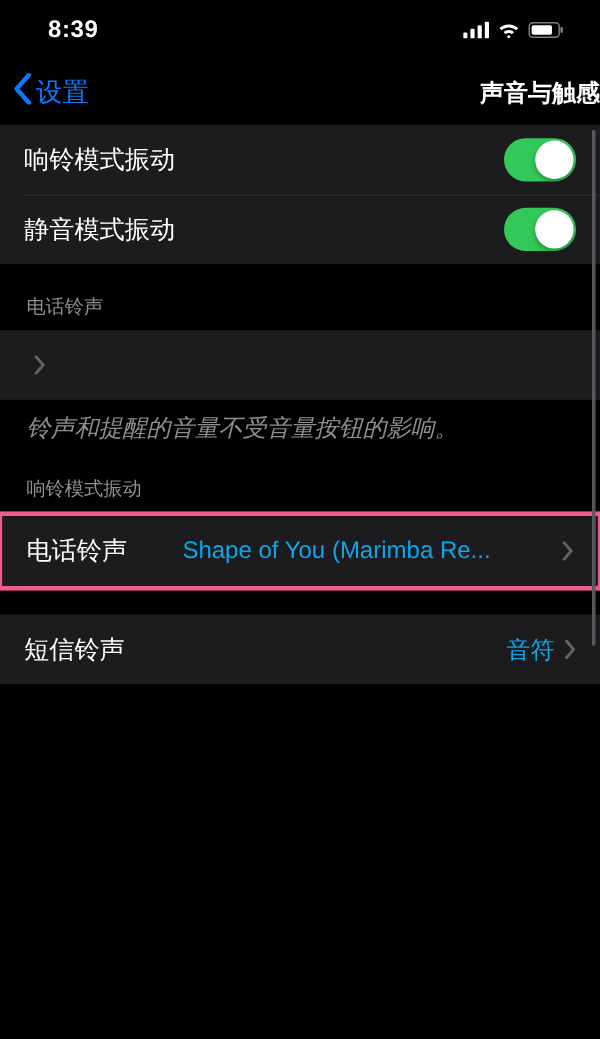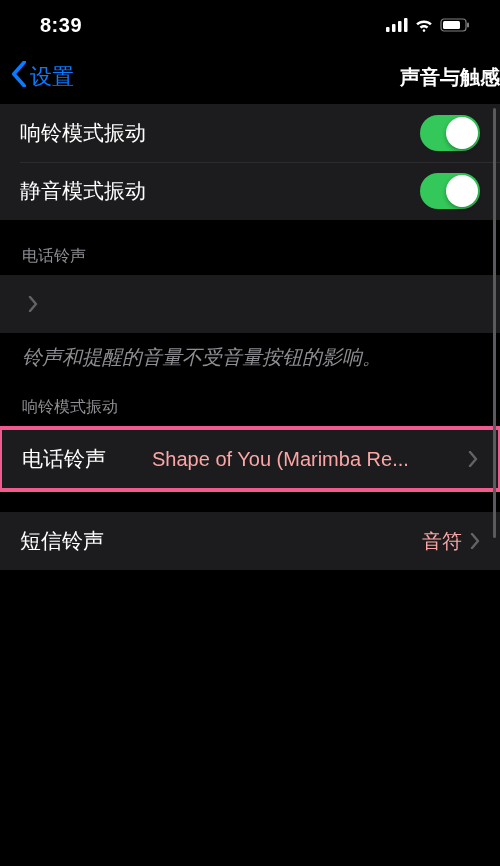--- a/index.html
+++ b/index.html
@@ -16,21 +16,21 @@
   
   .scroll-area { position: absolute; top: 104px; bottom: 0; left: 0; right: 0; overflow-y: auto; }
   .scroll-area::-webkit-scrollbar { width: 0; }
   .scroll-indicator { position: absolute; right: 4px; top: 108px; width: 3px; height: 430px; background: #5a5a5e; border-radius: 2px; }
   
   .section-header { font-size: 16px; color: #8e8e93; padding: 26px 22px 8px; }
   .group { background: #1c1c1e; border-radius: 0; }
   .row { display: flex; align-items: center; min-height: 58px; padding: 0 20px; position: relative; font-size: 21px; }
   .row + .row::before { content: ""; position: absolute; top: 0; left: 20px; right: 0; height: 1px; background: #2c2c2e; }
   .row-label { flex: 1; color: #fff; }
-  .row-value { color: #fca5a5; font-size: 20px; max-width: 280px; white-space: nowrap; overflow: hidden; text-overflow: ellipsis; }
+  .row-value { color: #0ea5e9; font-size: 20px; max-width: 280px; white-space: nowrap; overflow: hidden; text-overflow: ellipsis; }
   .chevron { margin-left: 8px; flex-shrink: 0; }
   .chevron svg { width: 10px; height: 16px; display: block; }
   
   .toggle { width: 60px; height: 36px; border-radius: 18px; position: relative; flex-shrink: 0; }
   .toggle.on { background: #34c759; }
   .toggle.off { background: #39393d; }
   .knob { width: 32px; height: 32px; border-radius: 50%; background: #fff; position: absolute; top: 2px; box-shadow: 0 2px 4px rgba(0,0,0,0.3); }
   .toggle.on .knob { right: 2px; }
   .toggle.off .knob { left: 2px; }
 

